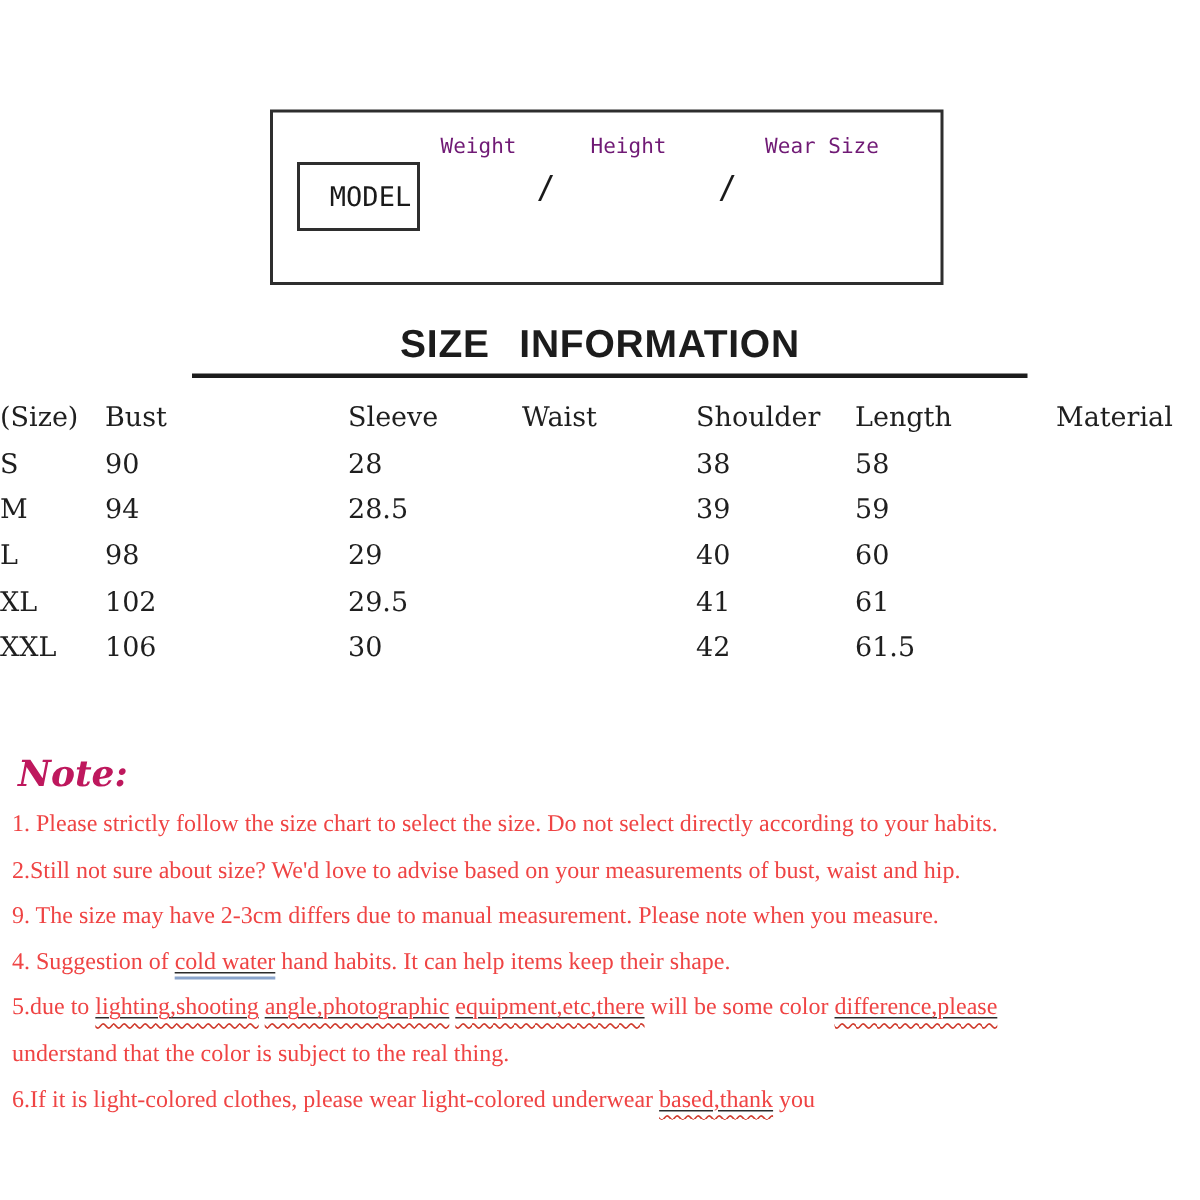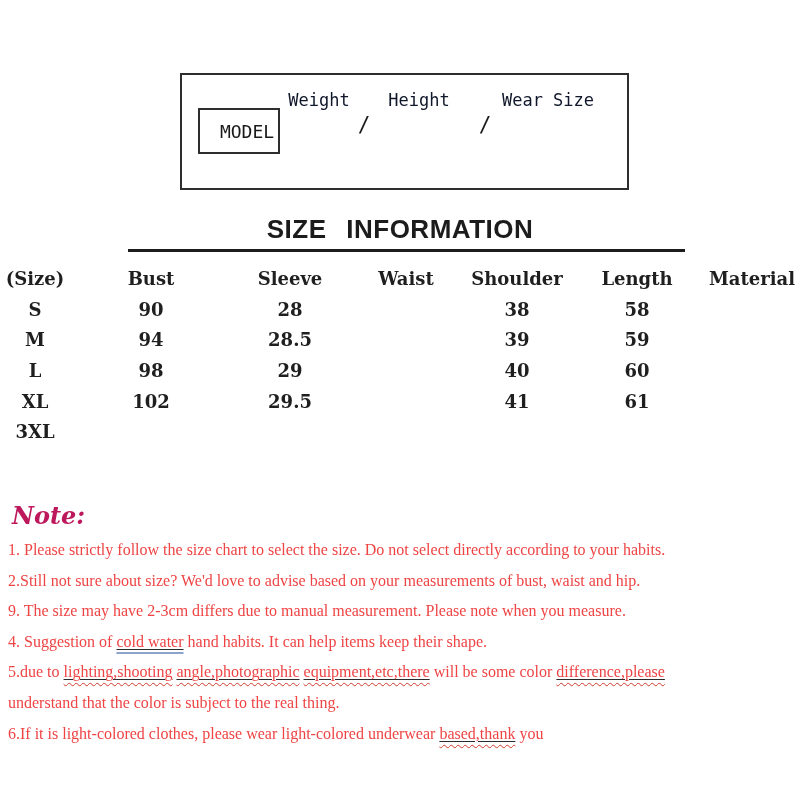--- a/index.html
+++ b/index.html
@@ -12,21 +12,21 @@
     position:absolute;left:180px;top:73px;width:445px;height:113px;
     border:2px solid #2e2e2e;background:#ffffff;
   }
   .model-label-box{
     position:absolute;left:16px;top:33px;width:62px;height:42px;
     border:2px solid #2e2e2e;display:flex;align-items:center;justify-content:center;
     font-family:"DejaVu Sans Mono",monospace;font-size:18px;color:#1a1a1a;padding-left:16px;
   }
   .mh{
     position:absolute;top:15px;transform:translateX(-50%);
-    font-family:"DejaVu Sans Mono",monospace;font-size:17px;color:#0f172a;white-space:nowrap;
+    font-family:"DejaVu Sans Mono",monospace;font-size:14px;color:#701a75;white-space:nowrap;
   }
   .mh1{left:137px}.mh2{left:237px}.mh3{left:366px}
   .slash{
     position:absolute;top:38px;transform:translateX(-50%);
     font-family:"DejaVu Sans Mono",monospace;font-size:21px;color:#1a1a1a;
   }
   .s1{left:182px}.s2{left:303px}
   
   .title{
     position:absolute;left:0;top:214px;width:800px;margin:0;text-align:center;
@@ -34,22 +34,22 @@
     letter-spacing:.5px;word-spacing:12px;color:#1c1c1c;
   }
   .rule{position:absolute;left:128px;top:249px;width:557px;height:3px;background:#1c1c1c;}
   
   .size-table{
     position:absolute;left:0;top:263px;width:800px;
     border-collapse:collapse;table-layout:fixed;
     font-family:"DejaVu Serif",serif;font-size:18px;color:#1f1f1f;
   }
   .size-table th,.size-table td{
-    height:30.7px;padding:0;text-align:center;vertical-align:middle;
-    font-weight:bold;white-space:nowrap;
+    height:30.7px;padding:0;text-align:left;vertical-align:middle;
+    font-weight:normal;white-space:nowrap;
   }
   
   .notes{position:absolute;left:8px;top:501px;width:788px;}
   .note-heading{
     font-family:"DejaVu Serif",serif;font-style:italic;font-weight:bold;
     font-size:24px;color:#be185d;margin:0 0 5px 4px;
   }
   .note-line{
     font-family:"Liberation Serif",serif;font-size:16px;line-height:30.6px;
     white-space:nowrap;color:#ef4444;
@@ -138,26 +138,26 @@
         <tr>
           <td>XL</td>
           <td>102</td>
           <td>29.5</td>
           <td></td>
           <td>41</td>
           <td>61</td>
           <td></td>
         </tr>
         <tr>
-          <td>3XL</td>
+          <td>XXL</td>
+          <td>106</td>
+          <td>30</td>
           <td></td>
-          <td></td>
-          <td></td>
-          <td></td>
-          <td></td>
+          <td>42</td>
+          <td>61.5</td>
           <td></td>
         </tr>
       </tbody>
   </table>
 
   <div class="notes">
     <div class="note-heading">Note:</div>
     <div>
         <div class="note-line"><span>1. Please strictly follow the size chart to select the size. Do not select directly according to your habits.</span></div>
         <div class="note-line"><span>2.Still not sure about size? We'd love to advise based on your measurements of bust, waist and hip.</span></div>

